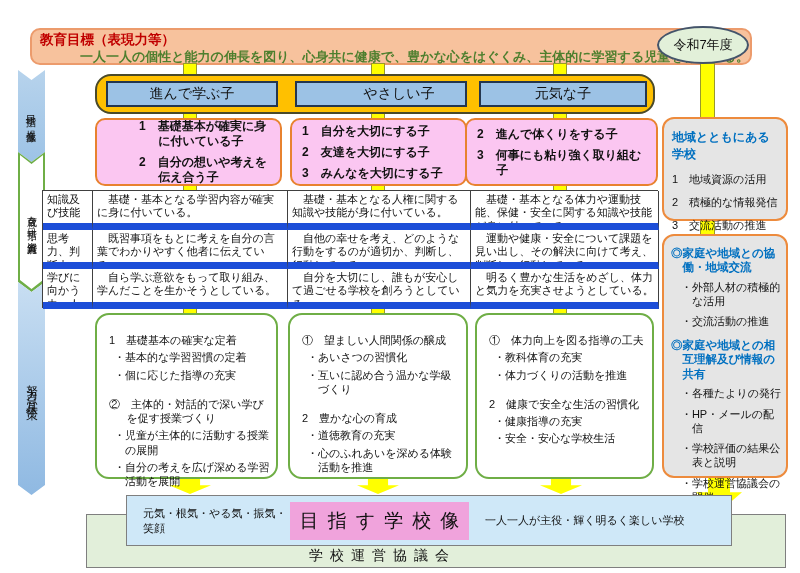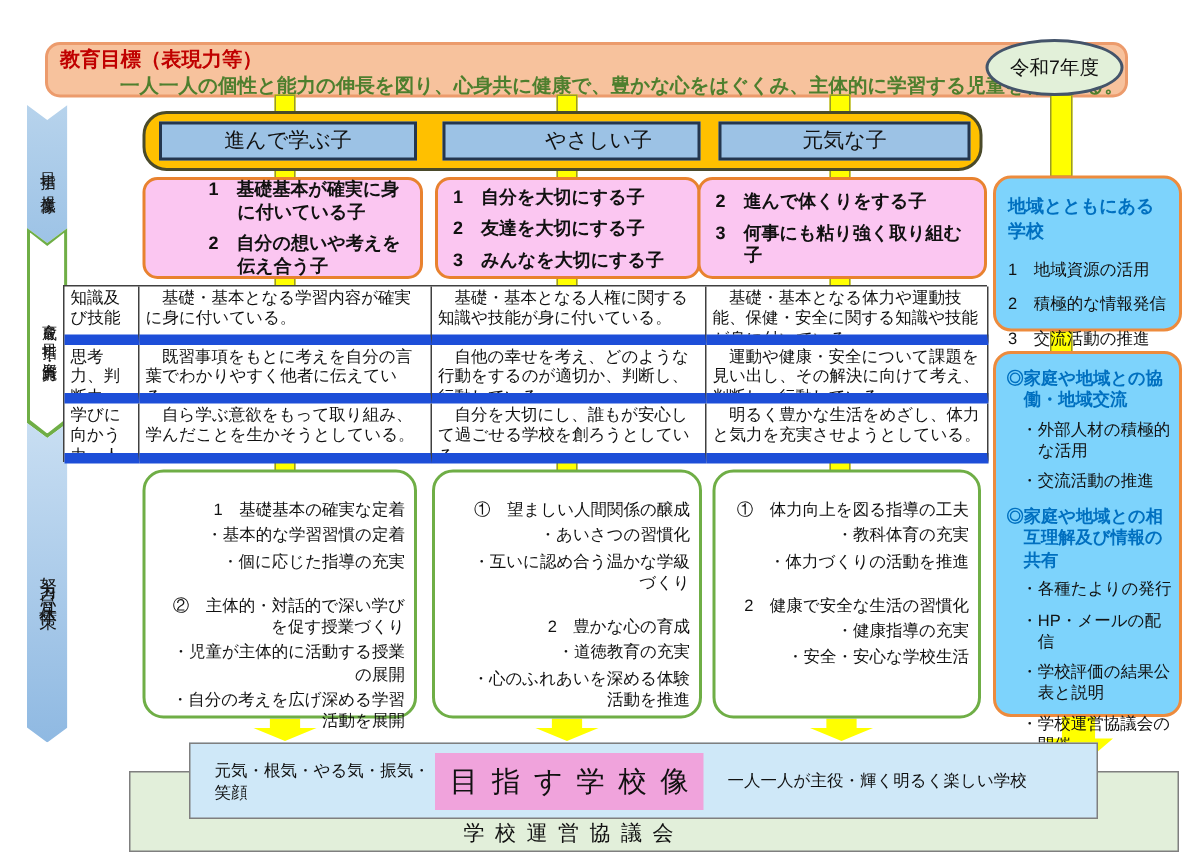--- a/index.html
+++ b/index.html
@@ -51,26 +51,26 @@
           grid-template-columns:50px 195px 183px 188px;grid-template-rows:39px 39px 40px;
           border-top:1px solid #404040;border-left:1px solid #404040;}
   .qcell{border-right:1px solid #404040;border-bottom:7px solid #1d4ed8;
          font-size:11px;line-height:1.22;padding:2px 4px 1px 4px;overflow:hidden;}
   .qhead{padding:2px 2px 1px 4px;}
   .qbody{text-indent:1em;}
 
   
   .greenbox{top:313px;height:166px;background:#fff;border:2px solid #6FAE46;border-radius:14px;
             padding:18px 6px 6px 12px;z-index:2;font-size:11px;line-height:1.3;}
-  .g-group{margin-bottom:15px;text-align:right;}
+  .g-group{margin-bottom:15px;}
   .g-head{padding-left:1.6em;text-indent:-1.6em;margin-bottom:3px;}
   .g-bullet{margin-left:5px;padding-left:1em;text-indent:-1em;margin-top:3px;}
 
   
-  .rbox{left:662px;width:126px;background:#7dd3fc;border:2px solid #ED8B3D;border-radius:12px;z-index:2;}
+  .rbox{left:662px;width:126px;background:#e5e5e5;border:2px solid #ED8B3D;border-radius:12px;z-index:2;}
   .rbox1{top:117px;height:104px;padding:8px 5px 4px 8px;}
   .r-title{font-size:12px;font-weight:bold;color:#0070C0;margin:2px 0 9px 0;}
   .r-item{font-size:11px;margin-bottom:8px;padding-left:1.5em;text-indent:-1.5em;}
   .rbox2{top:234px;height:244px;padding:10px 4px 4px 7px;}
   .c-head{font-size:11.5px;font-weight:bold;color:#0070C0;line-height:1.25;
           padding-left:1em;text-indent:-1em;margin-bottom:6px;}
   .c-bullet{font-size:11px;line-height:1.25;margin-bottom:7px;padding-left:1.9em;text-indent:-1em;}
   .c-sec2{margin-top:9px;}
 
   

